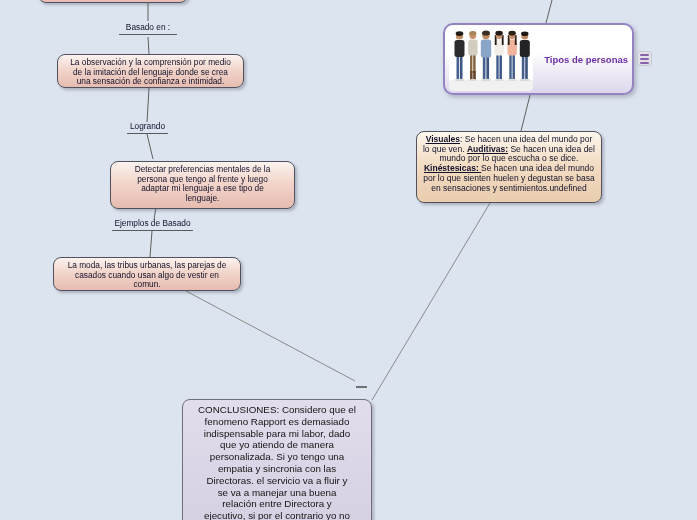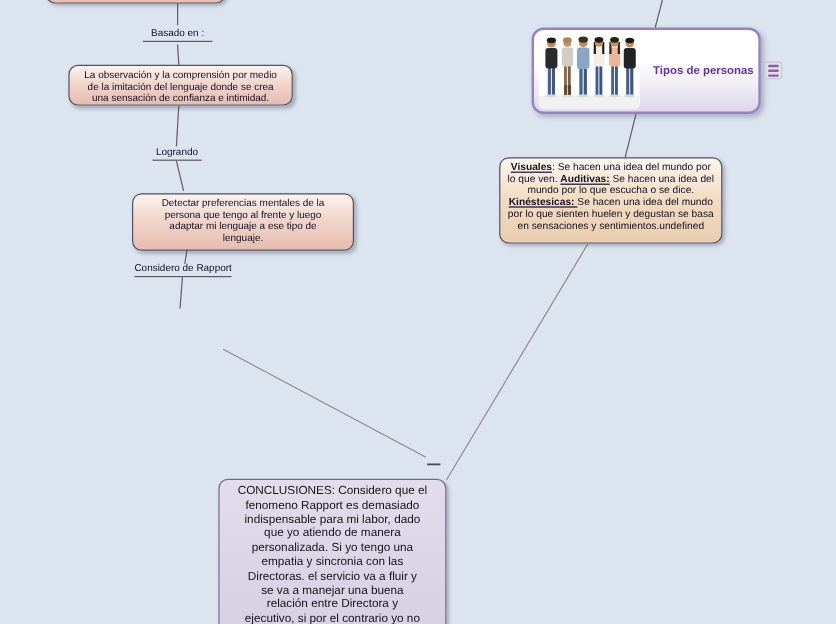--- a/index.html
+++ b/index.html
@@ -79,22 +79,25 @@
 de la imitación del lenguaje donde se crea
 una sensación de confianza e intimidad.</div>
 
   <div class="node line-topic" style="left:127px;top:121px;width:41px;text-align:center;">Logrando</div>
 
   <div class="node topic-box" style="left:66px;top:161px;width:185px;height:48px;margin-left:44px;">Detectar preferencias mentales de la
 persona que tengo al frente y luego
 adaptar mi lenguaje a ese tipo de
 lenguaje.</div>
 
-  <div class="node line-topic" style="left:112px;top:218px;width:81px;">Considero de Rapport</div>
+  <div class="node line-topic" style="left:112px;top:218px;width:81px;">Ejemplos de Basado</div>
 
+  <div class="node topic-box" style="left:53px;top:257px;width:188px;height:34px;">La moda, las tribus urbanas, las parejas de
+casados cuando usan algo de vestir en
+comun.</div>
 
   <div class="node tipos-node" style="left:443px;top:23px;width:191px;height:72px;">
     <div class="photo-wrap">
       <svg width="84" height="64" viewBox="0 0 84 64">
         <rect x="0" y="0" width="84" height="64" fill="#ffffff"></rect>
         <rect x="0" y="53" width="84" height="11" fill="#f1f1f1"></rect>
 
         <g>
           <rect x="7.5" y="28" width="2.6" height="24" fill="#44618f"></rect>
             <rect x="10.9" y="28" width="2.6" height="24" fill="#3d5882"></rect>

